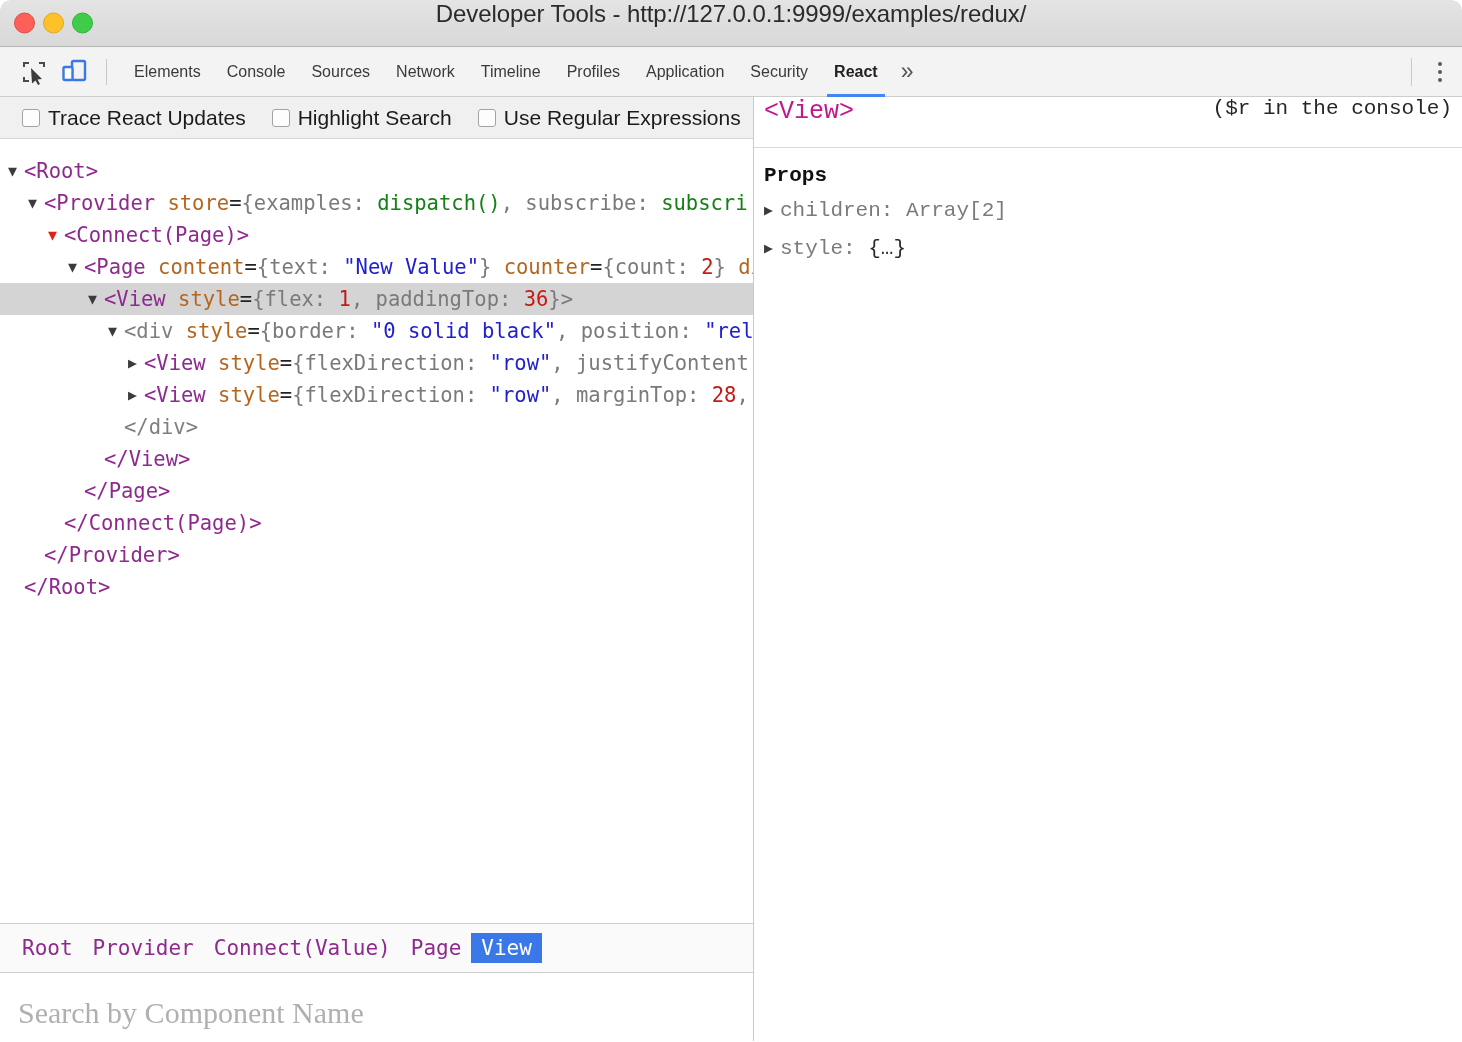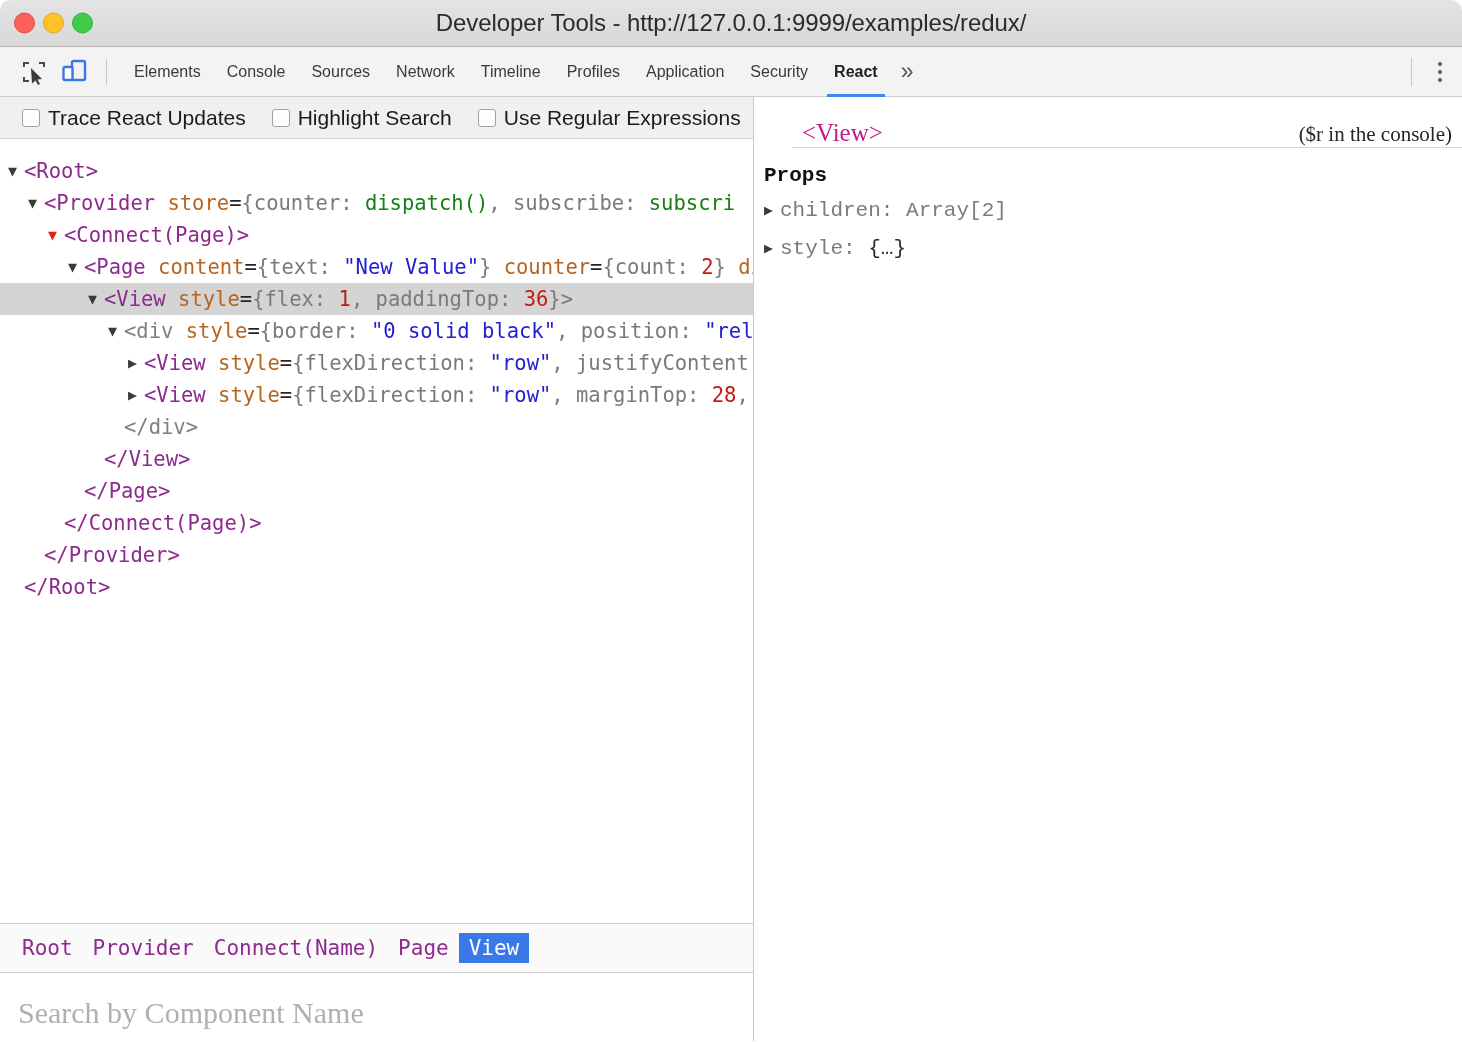--- a/index.html
+++ b/index.html
@@ -21,21 +21,20 @@
   }
 
   
   #titlebar {
     position: relative;
     height: 47px;
     background: linear-gradient(to bottom, #e4e4e4 0%, #d8d8d8 100%);
     border-bottom: 1px solid #b4b4b4;
     box-sizing: border-box;
     display: flex;
-    align-items: center;
     border-radius: 10px 10px 0 0;
   }
   .traffic-lights {
     position: absolute;
     left: 14px; top: 50%;
     transform: translateY(-50%);
     display: flex;
     gap: 8px;
   }
   .tl {
@@ -274,24 +273,23 @@
     flex: 1;
     background: #ffffff;
     display: flex;
     flex-direction: column;
   }
   #rp-header {
     height: 51px;
     box-sizing: border-box;
     border-bottom: 1px solid #d8d8d8;
     display: flex;
-    align-items: flex-end;
+    align-items: flex-start;
     padding: 0 10px 0 10px;
-    font-family: Liberation Serif, serif;
-    margin-left: 38px;
+    font-family: Liberation Mono, monospace;
   }
   #rp-title {
     font-size: 25px;
     color: #c2188d;
     font-weight: normal;
   }
   #rp-hint {
     margin-left: auto;
     font-size: 21px;
     color: #262626;
@@ -391,39 +389,39 @@
           <span class="cb-label">Highlight Search</span>
         </label>
         <label class="cb">
           <span class="cb-box"></span>
           <span class="cb-label">Use Regular Expressions</span>
         </label>
       </div>
 
       <div id="tree">
           <div class="trow" style="padding-left: 8px;"><span class="arrow">▼</span><span class="tag">&lt;Root&gt;</span></div>
-          <div class="trow" style="padding-left: 28px;"><span class="arrow">▼</span><span class="tag">&lt;Provider </span><span class="attr">store</span><span class="eq">=</span><span class="punct">{counter: </span><span class="fn">dispatch()</span><span class="punct">, subscribe: </span><span class="fn">subscri</span></div>
+          <div class="trow" style="padding-left: 28px;"><span class="arrow">▼</span><span class="tag">&lt;Provider </span><span class="attr">store</span><span class="eq">=</span><span class="punct">{examples: </span><span class="fn">dispatch()</span><span class="punct">, subscribe: </span><span class="fn">subscri</span></div>
           <div class="trow" style="padding-left: 48px;"><span class="arrow red">▼</span><span class="tag">&lt;Connect(Page)&gt;</span></div>
           <div class="trow" style="padding-left: 68px;"><span class="arrow">▼</span><span class="tag">&lt;Page </span><span class="attr">content</span><span class="eq">=</span><span class="punct">{text: </span><span class="str">"New Value"</span><span class="punct">} </span><span class="attr">counter</span><span class="eq">=</span><span class="punct">{count: </span><span class="num">2</span><span class="punct">} </span><span class="attr">di</span></div>
           <div class="trow sel" style="padding-left: 88px;"><span class="arrow">▼</span><span class="tag">&lt;View </span><span class="attr">style</span><span class="eq">=</span><span class="punct">{flex: </span><span class="num">1</span><span class="punct">, paddingTop: </span><span class="num">36</span><span class="punct">}&gt;</span></div>
           <div class="trow" style="padding-left: 108px;"><span class="arrow">▼</span><span class="tag-html">&lt;div </span><span class="attr">style</span><span class="eq">=</span><span class="punct">{border: </span><span class="str">"0 solid black"</span><span class="punct">, position: </span><span class="str">"rel</span></div>
           <div class="trow" style="padding-left: 128px;"><span class="arrow">▶</span><span class="tag">&lt;View </span><span class="attr">style</span><span class="eq">=</span><span class="punct">{flexDirection: </span><span class="str">"row"</span><span class="punct">, justifyContent:</span></div>
           <div class="trow" style="padding-left: 128px;"><span class="arrow">▶</span><span class="tag">&lt;View </span><span class="attr">style</span><span class="eq">=</span><span class="punct">{flexDirection: </span><span class="str">"row"</span><span class="punct">, marginTop: </span><span class="num">28</span><span class="punct">,</span></div>
           <div class="trow" style="padding-left: 108px;"><span class="arrow ph">▼</span><span class="tag-html">&lt;/div&gt;</span></div>
           <div class="trow" style="padding-left: 88px;"><span class="arrow ph">▼</span><span class="tag">&lt;/View&gt;</span></div>
           <div class="trow" style="padding-left: 68px;"><span class="arrow ph">▼</span><span class="tag">&lt;/Page&gt;</span></div>
           <div class="trow" style="padding-left: 48px;"><span class="arrow ph">▼</span><span class="tag">&lt;/Connect(Page)&gt;</span></div>
           <div class="trow" style="padding-left: 28px;"><span class="arrow ph">▼</span><span class="tag">&lt;/Provider&gt;</span></div>
           <div class="trow" style="padding-left: 8px;"><span class="arrow ph">▼</span><span class="tag">&lt;/Root&gt;</span></div>
         </div>
 
       <div id="breadcrumb">
           <div class="crumb">Root</div>
           <div class="crumb">Provider</div>
-          <div class="crumb">Connect(Name)</div>
+          <div class="crumb">Connect(Value)</div>
           <div class="crumb">Page</div>
           <div class="crumb sel">View</div>
         </div>
 
       <div id="searchbar">
         <input id="search-input" type="text" placeholder="Search by Component Name" style="">
       </div>
     </div>
 
     <div id="right-pane">

